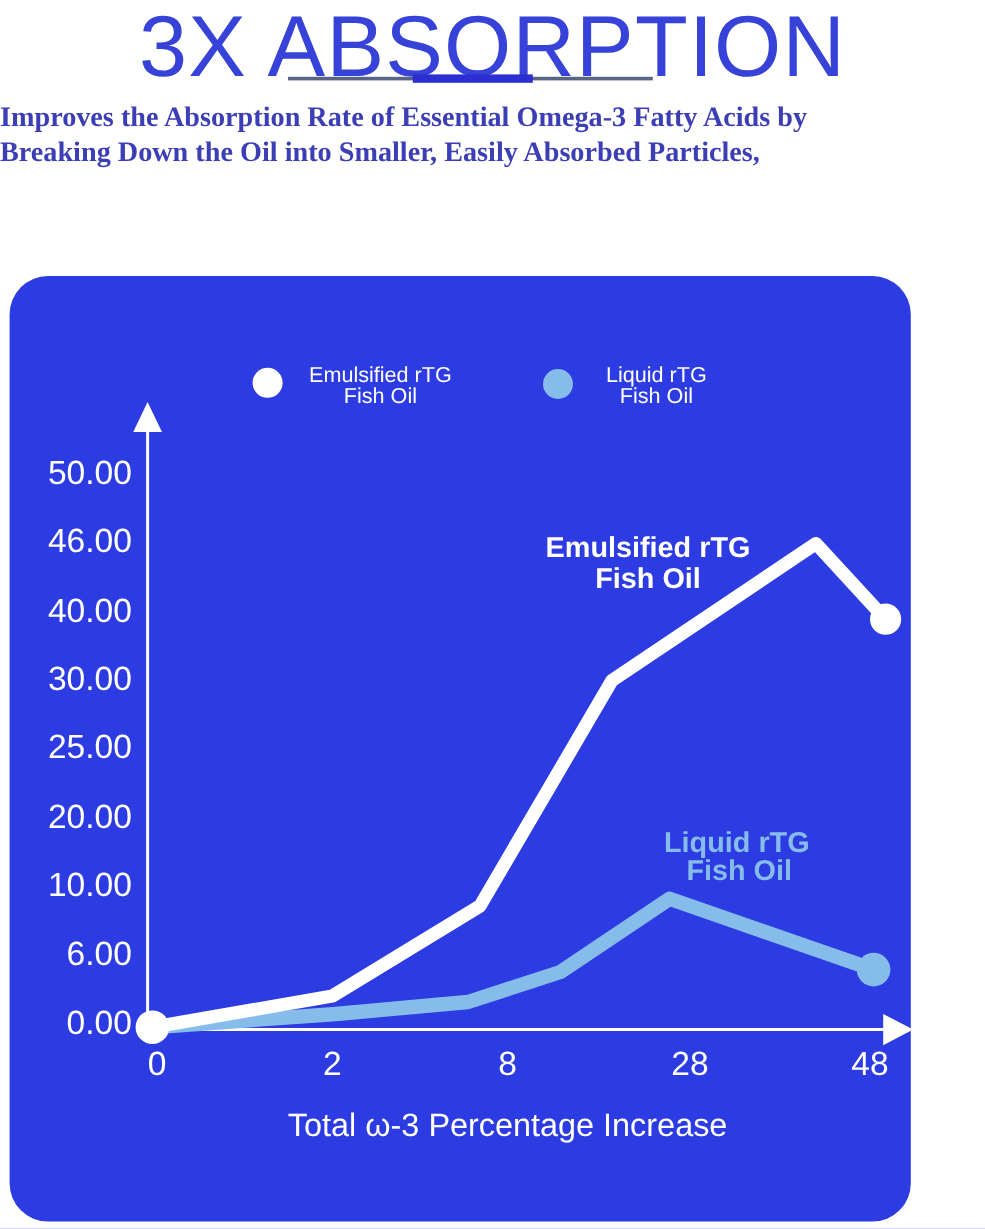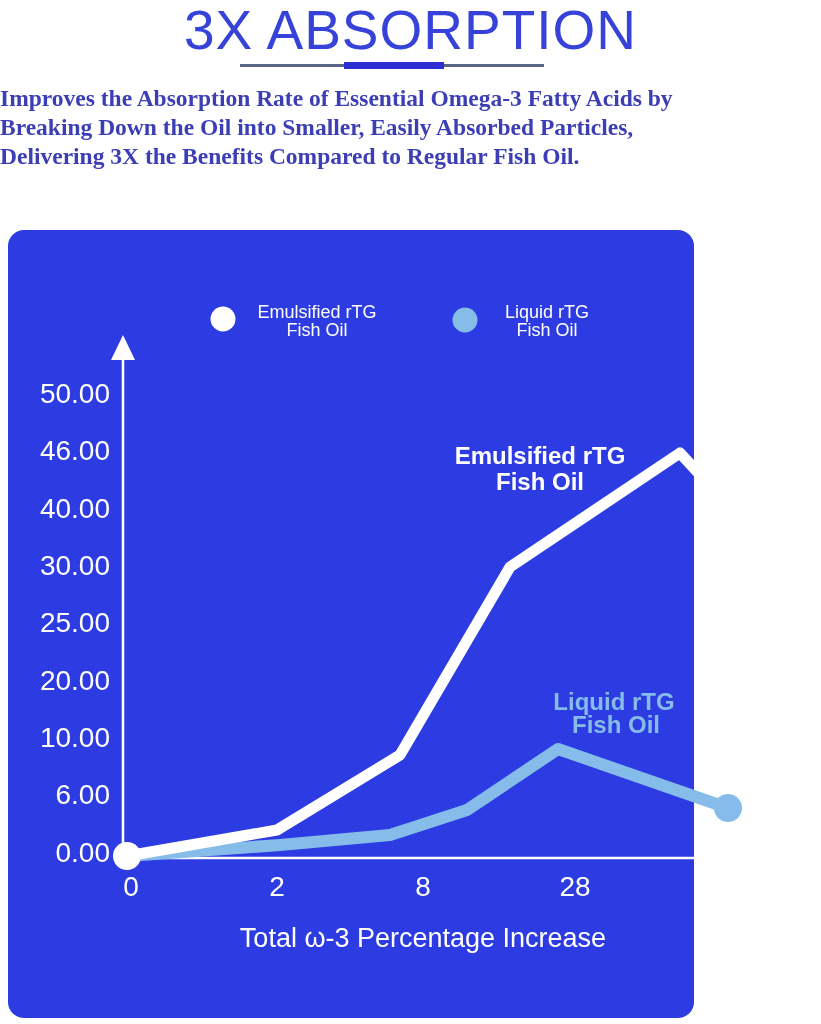--- a/index.html
+++ b/index.html
@@ -2,57 +2,56 @@
 <html><head>
 <meta charset="utf-8">
 <style>
   html,body{margin:0;padding:0;}
   body{
     width:821px;height:1024px;background:#ffffff;position:relative;overflow:hidden;
     font-family:"Liberation Sans", sans-serif;
   }
   .headline{
     position:absolute;top:2px;left:0;width:821px;text-align:center;
-    font-size:55px;line-height:1.05;font-weight:500;letter-spacing:1px;
+    font-size:72px;line-height:1.05;font-weight:500;letter-spacing:1px;
     color:#3642d8;margin:0;
   }
   .divider-gray{
     position:absolute;top:64px;left:240px;width:304px;height:3px;background:#5a6486;
   }
   .divider-blue{
     position:absolute;top:62px;left:344px;width:100px;height:7px;background:#2b2fd2;
   }
   .subtitle{
     position:absolute;top:84px;left:0;width:821px;text-align:left;
     font-family:"Liberation Serif", serif;font-weight:700;
     font-size:23.5px;line-height:29px;color:#3c3eb5;
   }
   .chart-panel{
-    position:absolute;top:230px;left:8px;width:686px;height:788px;
-    background:#2c3be2;border-radius:16px;
+    position:absolute;top:230px;left:8px;width:751px;height:788px;
+    background:#2c3be2;border-radius:32px;
   }
   svg text{font-family:"Liberation Sans", sans-serif;}
   .tick{fill:#ffffff;font-size:28px;}
   .legend-label{fill:#ffffff;font-size:18px;}
   .series-label-white{fill:#ffffff;font-size:24px;font-weight:600;}
   .series-label-blue{fill:#85bce9;font-size:24px;font-weight:600;}
   .axis-title{fill:#ffffff;font-size:27px;}
 </style>
 </head>
 <body>
 
 <h1 class="headline">3X ABSORPTION</h1>
 
 <div class="divider-gray"></div>
 <div class="divider-blue"></div>
 
 <div class="subtitle">
   <div>Improves the Absorption Rate of Essential Omega-3 Fatty Acids by</div>
   <div>Breaking Down the Oil into Smaller, Easily Absorbed Particles,</div>
-  <div>Delivering 3X the Benefits Compared to Regular Fish Oil.</div>
 </div>
 
 <div class="chart-panel">
   <svg width="805" height="788" viewBox="0 0 805 788">
 
     <circle cx="215" cy="89" r="12.5" fill="#ffffff"></circle>
     <text x="309" y="88" text-anchor="middle" class="legend-label">Emulsified rTG</text>
     <text x="309" y="106" text-anchor="middle" class="legend-label">Fish Oil</text>
 
     <circle cx="457" cy="90" r="12.5" fill="#85bce9"></circle>

